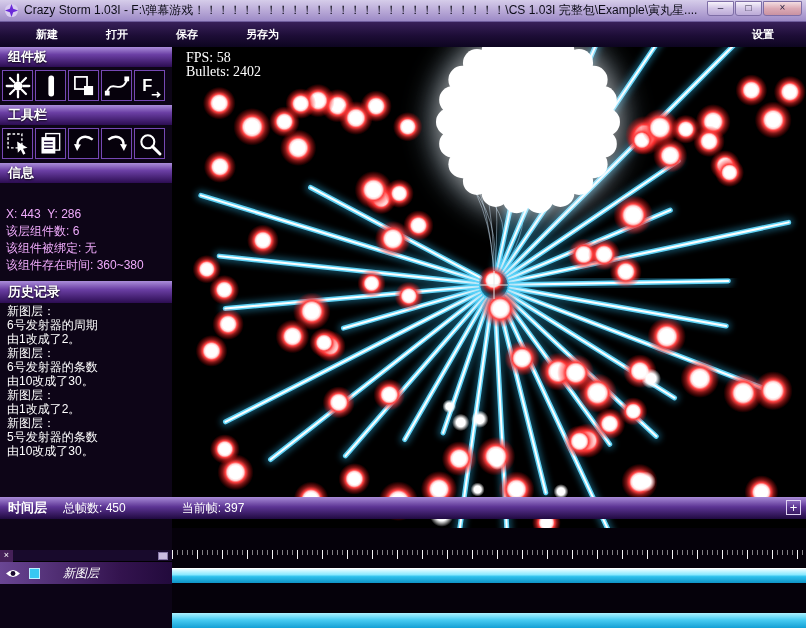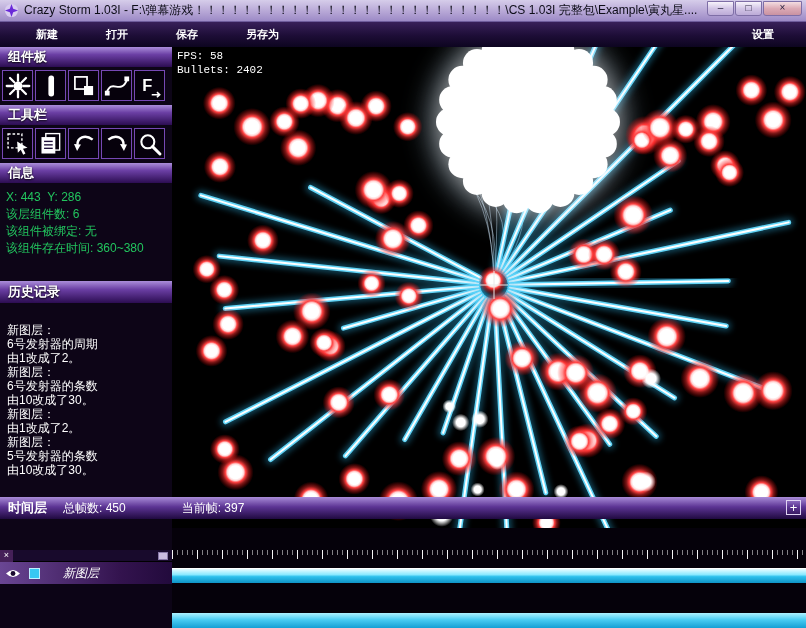--- a/index.html
+++ b/index.html
@@ -28,40 +28,40 @@
   .menu-settings{margin-left:auto;margin-right:28px;padding:0 4px;line-height:25px;}
 
   
   .sidebar{position:absolute;left:0;top:47px;width:172px;height:538px;background:#0d0517;}
   .panel-header{height:20px;line-height:20px;padding-left:8px;font-size:13px;font-weight:bold;
     color:#fff;text-shadow:0 1px 2px #000;
     background:linear-gradient(180deg,#ab8eda 0%,#6b3fa4 38%,#2c0d52 100%);}
   .icon-row{display:flex;gap:2px;padding:3px 2px;height:38px;}
   .tool-btn{width:31px;height:31px;background:#06010c;border:1px solid #7648b4;
     display:flex;align-items:center;justify-content:center;}
-  .info-lines{padding:6px 6px 4px;color:#22c55e;font-size:12px;line-height:17px;height:78px;}
+  .info-lines{padding:23px 6px 4px;color:#f0abfc;font-size:12px;line-height:17px;height:78px;}
   .info-lines div{white-space:pre;}
   .hist-header{height:22px;line-height:22px;margin-top:20px;}
-  .history-lines{padding:20px 7px;color:#fff;font-size:12px;line-height:14px;}
+  .history-lines{padding:1px 7px;color:#fff;font-size:12px;line-height:14px;}
 
   .playback{position:absolute;left:4px;bottom:4px;display:flex;align-items:center;height:22px;}
   .pb-slider{width:62px;height:15px;background:linear-gradient(#ffffff,#d9d9d9);position:relative;
     border:1px solid #888;}
   .pb-handle{position:absolute;left:46px;top:-1px;width:10px;height:15px;
     background:linear-gradient(#dcdcdc,#979797);border:1px solid #5f5f5f;}
   .pb-note{margin-left:6px;color:#fff;font-size:15px;width:15px;text-align:center;}
   .pb-play{margin-left:8px;width:0;height:0;border-left:13px solid #fff;
     border-top:8px solid transparent;border-bottom:8px solid transparent;}
   .pb-pause{margin-left:11px;display:flex;gap:5px;}
   .pb-pause span{width:5px;height:16px;background:#fff;display:block;}
   .pb-stop{margin-left:13px;width:14px;height:14px;background:#fff;}
 
   
   .canvas{position:absolute;left:172px;top:47px;width:634px;height:481px;background:#000;overflow:hidden;}
-  .hud{position:absolute;left:5px;color:#fff;font-family:Liberation Mono, monospace;font-size:11px;}
+  .hud{position:absolute;left:14px;color:#fff;font-family:Liberation Serif, serif;font-size:14px;}
   .hud.fps{top:3px;}.hud.bullets{top:17px;}
 
   
   .tl-header{position:absolute;left:0;top:497px;width:100%;height:22px;
     background:linear-gradient(180deg,#a98cd8 0%,#5c3494 45%,#200a40 100%);
     display:flex;align-items:center;color:#fff;font-size:12px;}
   .tl-title{font-weight:bold;font-size:13px;margin-left:8px;}
   .tl-total{margin-left:16px;}
   .tl-current{margin-left:56px;}
   .tl-add{position:absolute;right:5px;top:3px;width:15px;height:15px;border:1px solid #e0d4f4;

